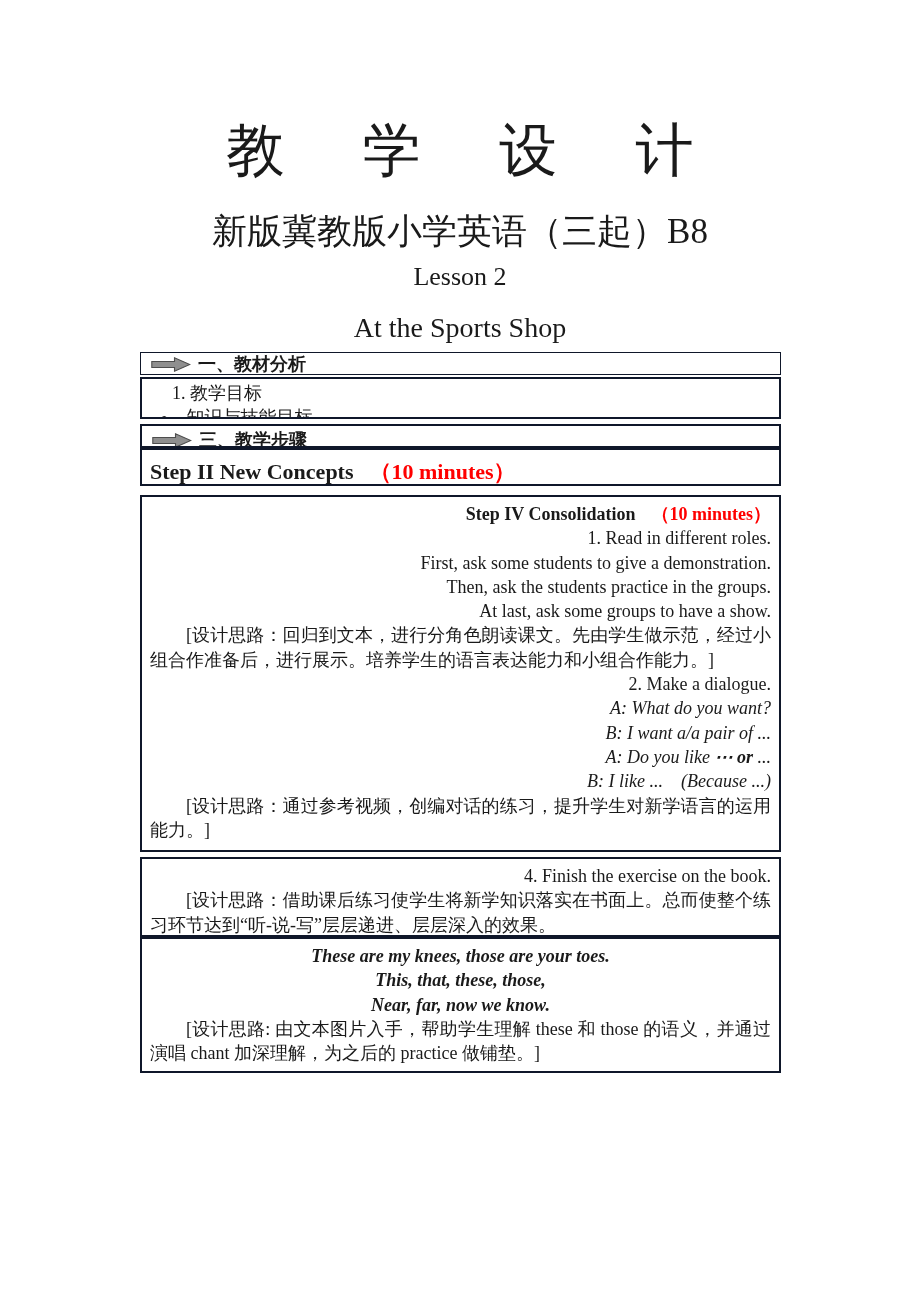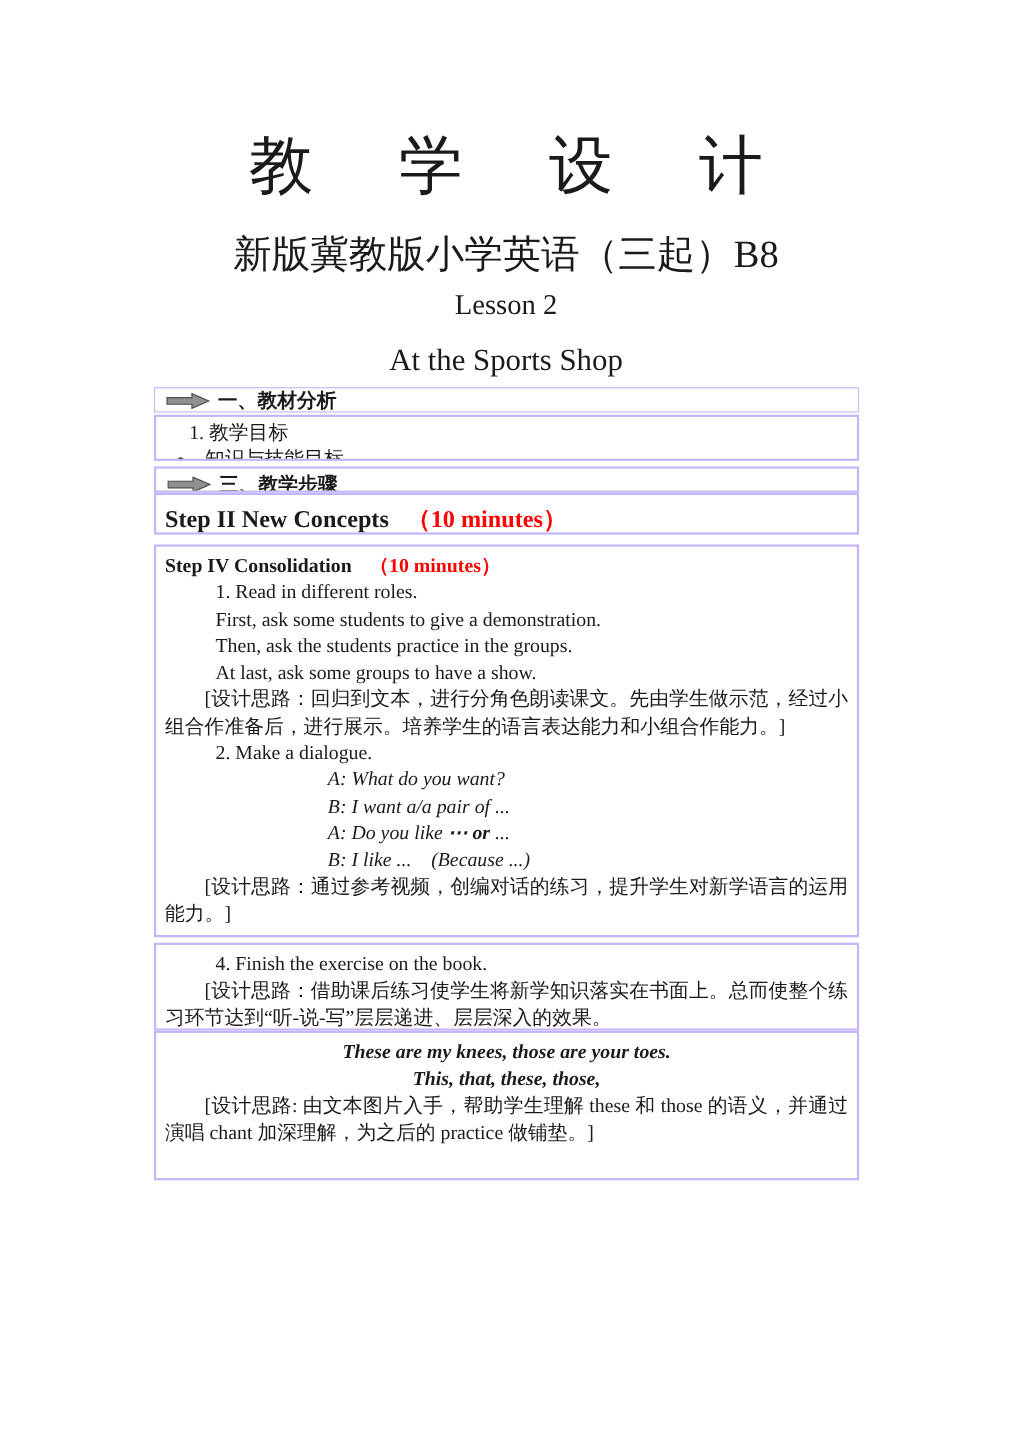--- a/index.html
+++ b/index.html
@@ -4,21 +4,21 @@
 <style>
   html,body{margin:0;padding:0;background:#fff;}
   .doc{position:relative;width:920px;height:1302px;background:#ffffff;overflow:hidden;
        font-family:"Liberation Serif","DejaVu Serif",serif;color:#1a1a1a;}
   .center{position:absolute;left:0;width:920px;text-align:center;}
   .main-title{top:112px;font-size:58px;letter-spacing:0.55em;padding-left:0.55em;box-sizing:border-box;}
   .subtitle{top:208px;font-size:35px;}
   .lesson-no{top:262px;font-size:26px;}
   .lesson-title{top:312px;font-size:28px;}
 
-  .box{position:absolute;left:140px;width:641px;border:2px solid #c4b5fd;box-sizing:border-box;
+  .box{position:absolute;left:140px;width:641px;border:2px solid #0f172a;box-sizing:border-box;
        overflow:hidden;background:#fff;}
   .box1{top:352px;height:23px;border-width:1.5px;}
   .box2{top:377px;height:42px;}
   .box3{top:424px;height:24px;}
   .box4{top:448px;height:38px;}
   .box5{top:495px;height:357px;}
   .box6{top:857px;height:80px;}
   .box7{top:937px;height:136px;}
 
   .hrow{display:flex;align-items:flex-start;padding:1px 0 0 10px;}
@@ -29,21 +29,21 @@
 
   .goal-line{padding:3px 0 0 30px;font-size:18px;line-height:22px;}
   .bullet-line{padding-left:18px;font-size:18px;line-height:22px;margin-top:2px;}
   .bullet-line .bullet{margin-right:18px;font-size:14px;}
 
   .steprow{padding:7px 0 0 8px;font-size:22px;font-weight:bold;}
   .red{color:#ff0000;}
   .tgap{margin-left:16px;}
 
   .box5 .inner,.box6 .inner,.box7 .inner{padding:5px 8px 0 8px;}
-  p{margin:0;font-size:18px;line-height:24.3px;}
+  p{margin:0;font-size:18px;line-height:24.3px;text-align:right;}
   .step-head{font-weight:bold;}
   .ind{text-indent:2.55em;}
   .note{text-indent:2em;text-align:justify;}
   .dlg{margin-left:148px;font-style:italic;}
   .dlg b{font-style:italic;}
   .gap{margin-left:18px;}
   .chant{text-align:center;font-style:italic;font-weight:bold;}
   .chant b{font-style:italic;}
   .chant-bold{font-weight:bold;}
 </style>
@@ -121,17 +121,18 @@
       <p class="note">[设计思路：借助课后练习使学生将新学知识落实在书面上。总而使整个练习环节达到“听-说-写”层层递进、层层深入的效果。</p>
     </div>
   </div>
 
   <div class="box box7">
     <div class="inner">
       <p class="chant">
         <b>These</b><span> are my knees, </span><b>those</b><span> are your toes.</span>
       </p>
       <p class="chant chant-bold">This, that, these, those,</p>
+      <p class="chant">Near, far, now we know.</p>
       <p class="note">[设计思路: 由文本图片入手，帮助学生理解 these 和 those 的语义，并通过演唱 chant 加深理解，为之后的 practice 做铺垫。]</p>
     </div>
   </div>
 
 </div>
 
 </body></html>

